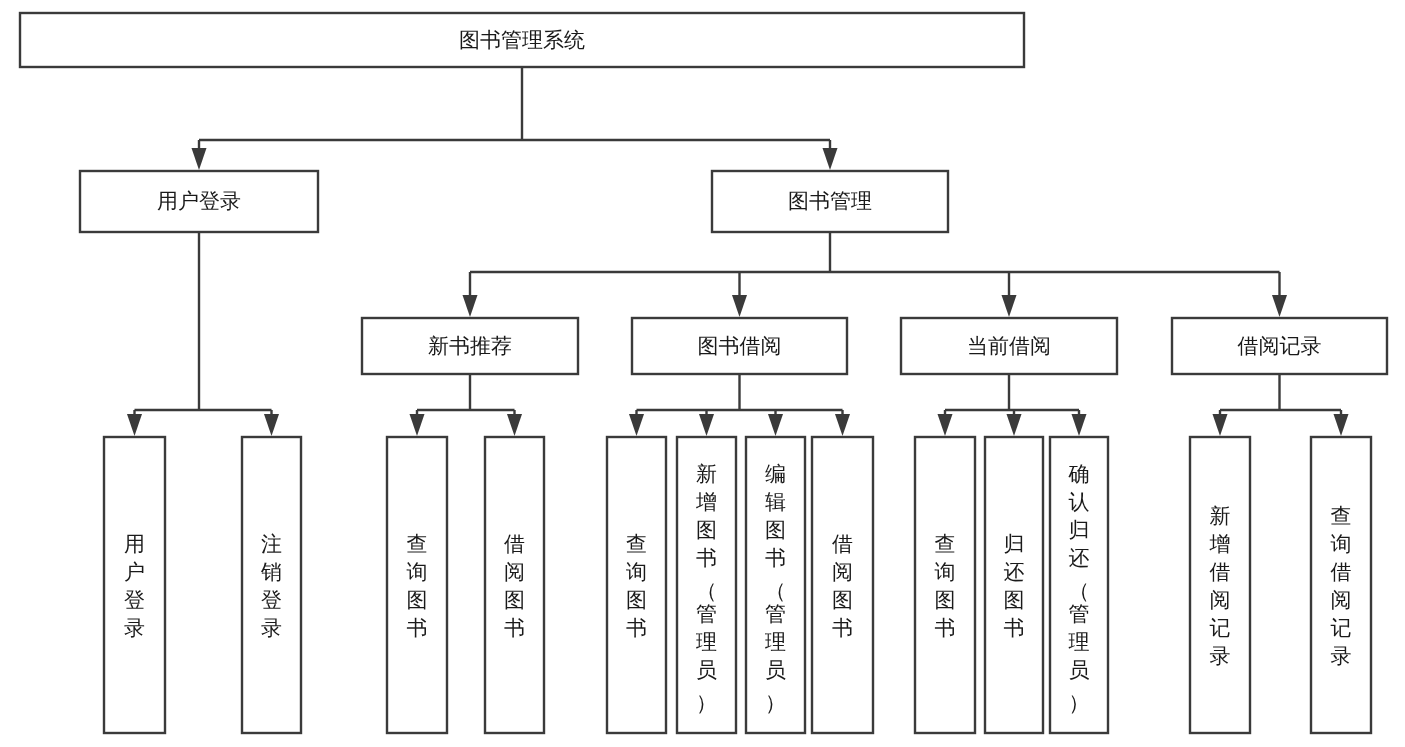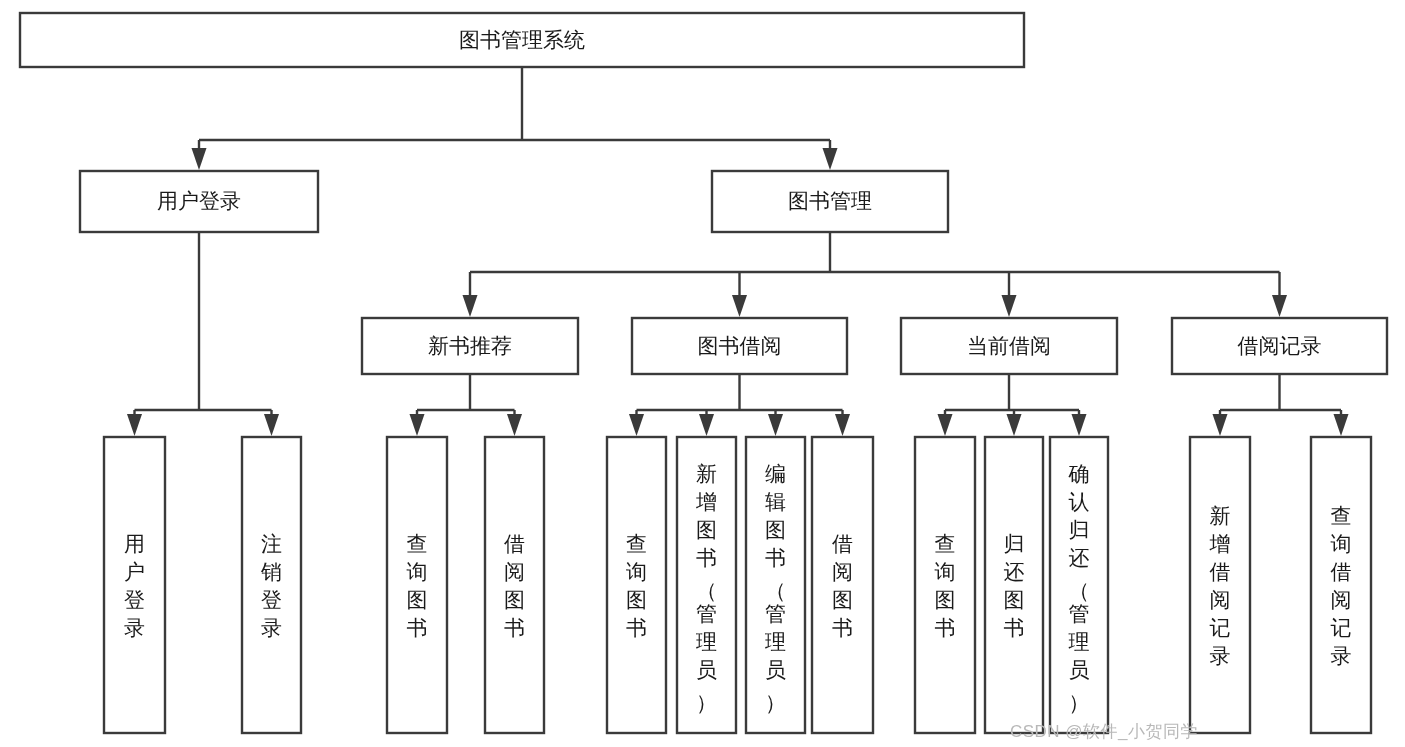--- a/index.html
+++ b/index.html
@@ -203,14 +203,13 @@
         <g>
           <rect x="1190" y="437" width="60" height="296" class="node-box"></rect>
           <text x="1220" class="node-label-v"><tspan x="1220" y="522.84">新</tspan><tspan x="1220" y="550.84">增</tspan><tspan x="1220" y="578.84">借</tspan><tspan x="1220" y="606.84">阅</tspan><tspan x="1220" y="634.84">记</tspan><tspan x="1220" y="662.84">录</tspan></text>
         </g>
         <g>
           <rect x="1311" y="437" width="60" height="296" class="node-box"></rect>
           <text x="1341" class="node-label-v"><tspan x="1341" y="522.84">查</tspan><tspan x="1341" y="550.84">询</tspan><tspan x="1341" y="578.84">借</tspan><tspan x="1341" y="606.84">阅</tspan><tspan x="1341" y="634.84">记</tspan><tspan x="1341" y="662.84">录</tspan></text>
         </g>
       </g>
   </svg>
-  <div class="watermark-text">CSDN @软件_小贺同学</div>
 </div>
 
 </body></html>

